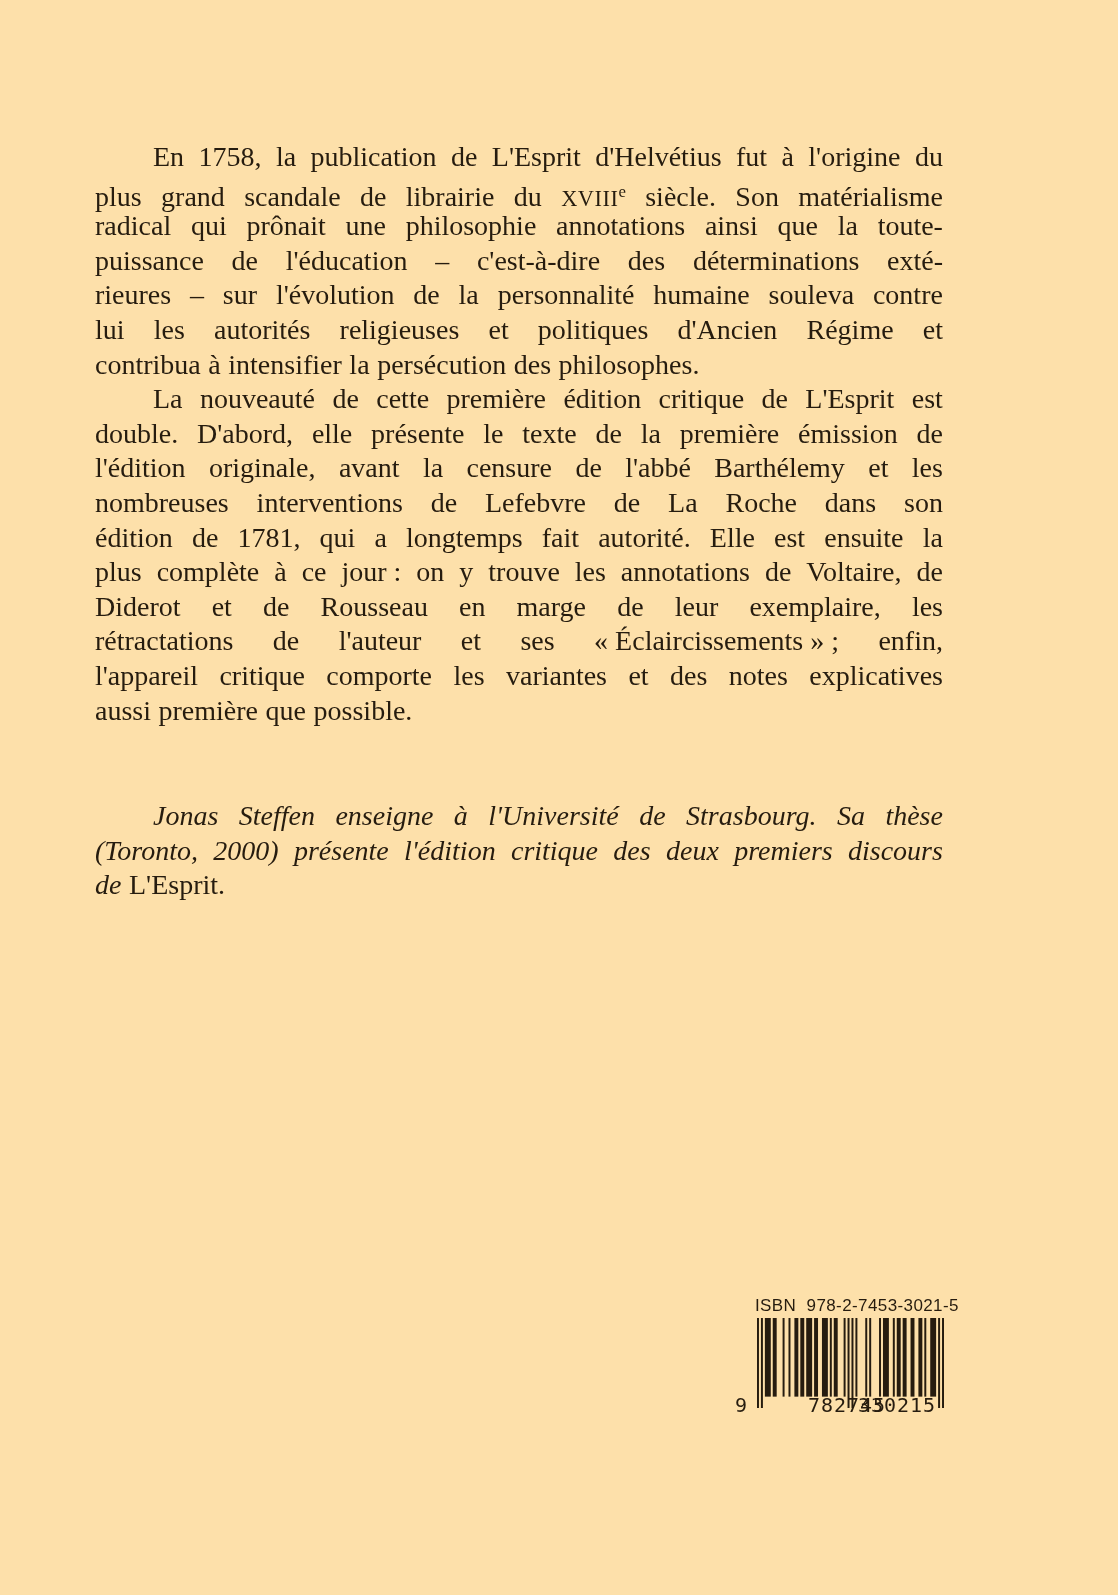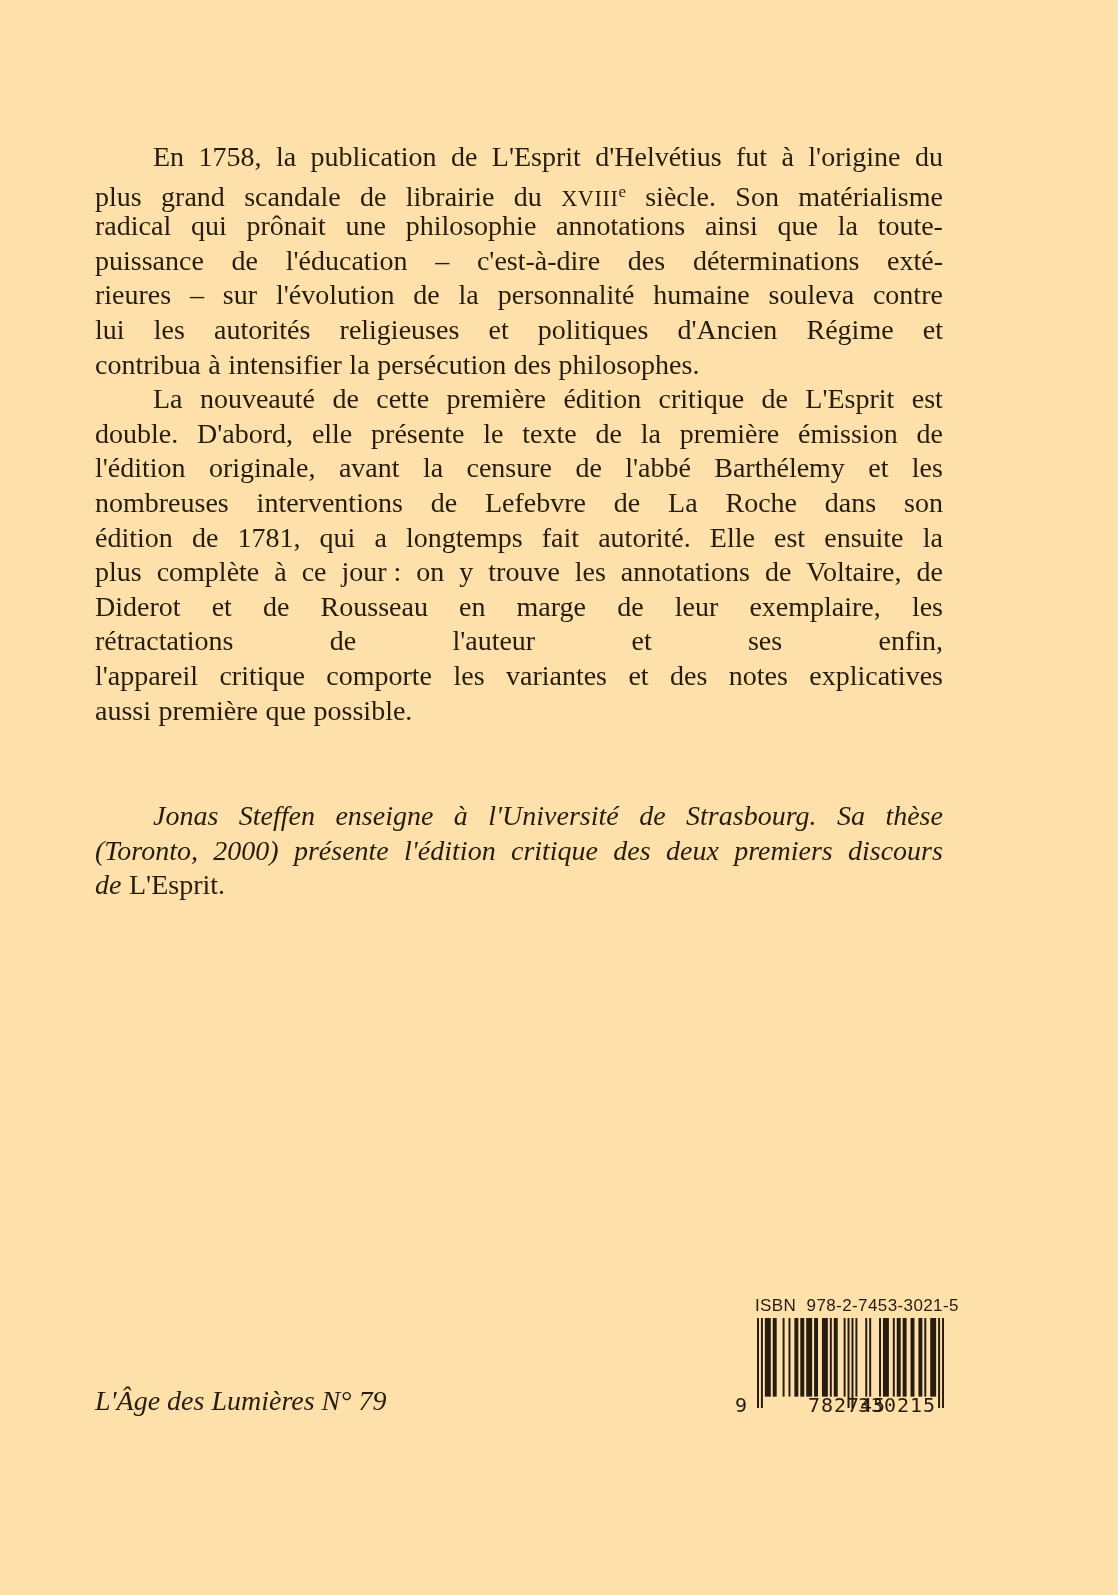--- a/index.html
+++ b/index.html
@@ -225,20 +225,21 @@
         <span class="word"><span>leur</span></span>
         <span class="word"><span>exemplaire,</span></span>
         <span class="word"><span>les</span></span>
       </div>
       <div class="tline">
         <span class="word"><span>rétractations</span></span>
         <span class="word"><span>de</span></span>
         <span class="word"><span>l'auteur</span></span>
         <span class="word"><span>et</span></span>
         <span class="word"><span>ses</span></span>
+        <span class="word"><span>«&nbsp;Éclaircissements&nbsp;»&nbsp;;</span></span>
         <span class="word"><span>enfin,</span></span>
       </div>
       <div class="tline">
         <span class="word"><span>l'appareil</span></span>
         <span class="word"><span>critique</span></span>
         <span class="word"><span>comporte</span></span>
         <span class="word"><span>les</span></span>
         <span class="word"><span>variantes</span></span>
         <span class="word"><span>et</span></span>
         <span class="word"><span>des</span></span>
@@ -275,21 +276,20 @@
         <span class="word"><span>deux</span></span>
         <span class="word"><span>premiers</span></span>
         <span class="word"><span>discours</span></span>
       </div>
       <div class="tline last">
         <span class="word"><span>de</span></span>
         <span class="word"><span class="s-n">L'Esprit.</span></span>
       </div>
     </div>
 
-  <div class="series">L'Âge des Lumières N° 79</div>
 
   <div class="isbn-block">
     <div class="isbn-label">ISBN  978-2-7453-3021-5</div>
     <svg class="barcode" viewBox="0 0 95 95" preserveAspectRatio="none" xmlns="http://www.w3.org/2000/svg">
         <rect x="0" y="0" width="1" height="95" fill="#261c0f"></rect>
         <rect x="2" y="0" width="1" height="95" fill="#261c0f"></rect>
         <rect x="4" y="0" width="3" height="83" fill="#261c0f"></rect>
         <rect x="8" y="0" width="2" height="83" fill="#261c0f"></rect>
         <rect x="13" y="0" width="1" height="83" fill="#261c0f"></rect>
         <rect x="16" y="0" width="1" height="83" fill="#261c0f"></rect>

